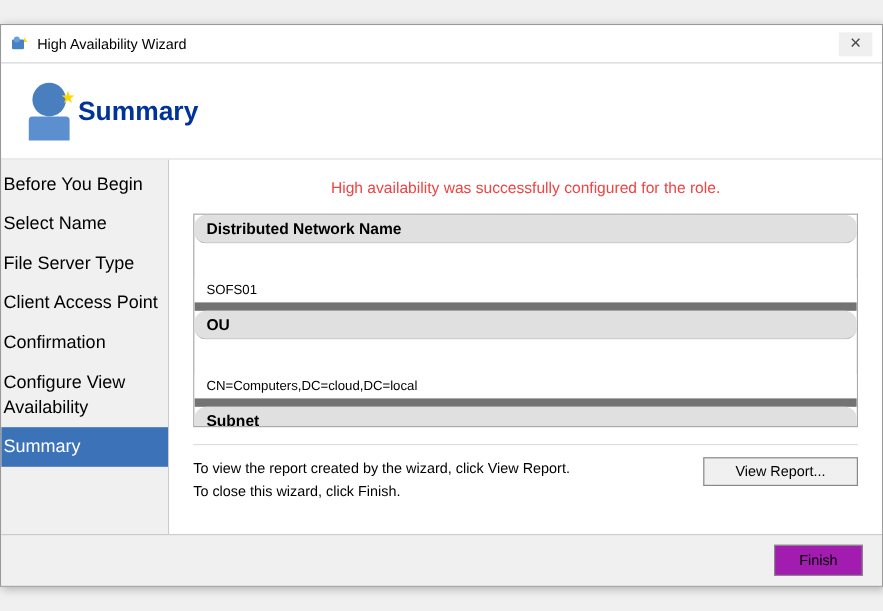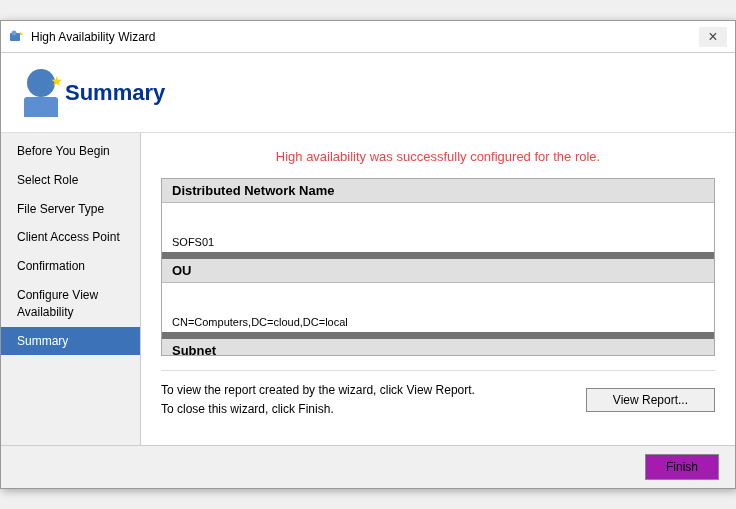--- a/index.html
+++ b/index.html
@@ -88,22 +88,22 @@
 
     .sidebar {
       width: 140px;
       background: #f0f0f0;
       border-right: 1px solid #ccc;
       padding-top: 4px;
       flex-shrink: 0;
     }
 
     .sidebar-item {
-      padding: 6px 16px;
-      font-size: 12px;
+      padding: 6px 2px;
+      font-size: 15px;
       color: #000;
       cursor: pointer;
       line-height: 1.4;
     }
 
     .sidebar-item.active {
       background: #3c73b8;
       color: #ffffff;
     }
 
@@ -135,20 +135,21 @@
       flex-direction: column;
     }
 
     .info-row-header {
       background: #e0e0e0;
       padding: 4px 10px;
       font-weight: 600;
       font-size: 13px;
       color: #000;
       border-bottom: 1px solid #bbb;
+      border-radius: 10px;
     }
 
     .info-row-value {
       background: #ffffff;
       padding: 4px 10px;
       font-size: 11px;
       color: #000;
       border-bottom: 7px solid #737373;
       margin-top: 29px;
     }
@@ -169,21 +170,21 @@
 
     .spacer-area {
       flex: 1;
       background: #fff;
       border-top: 1px solid #ddd;
       min-height: 60px;
     }
 
     .report-section {
       display: flex;
-      align-items: center;
+      align-items: flex-start;
       justify-content: space-between;
       padding: 10px 0;
       border-top: 1px solid #ddd;
     }
 
     .report-text {
       font-size: 12px;
       color: #000;
       line-height: 1.6;
     }
@@ -273,21 +274,21 @@
     <span class="header-title">Summary</span>
   </div>
 
   <div class="content-area">
 
     <div class="sidebar">
       <div class="sidebar-item">
         <span>Before You Begin</span>
       </div>
       <div class="sidebar-item">
-        <span>Select Role</span>
+        <span>Select Name</span>
       </div>
       <div class="sidebar-item">
         <span>File Server Type</span>
       </div>
       <div class="sidebar-item">
         <span>Client Access Point</span>
       </div>
       <div class="sidebar-item">
         <span>Confirmation</span>
       </div>

